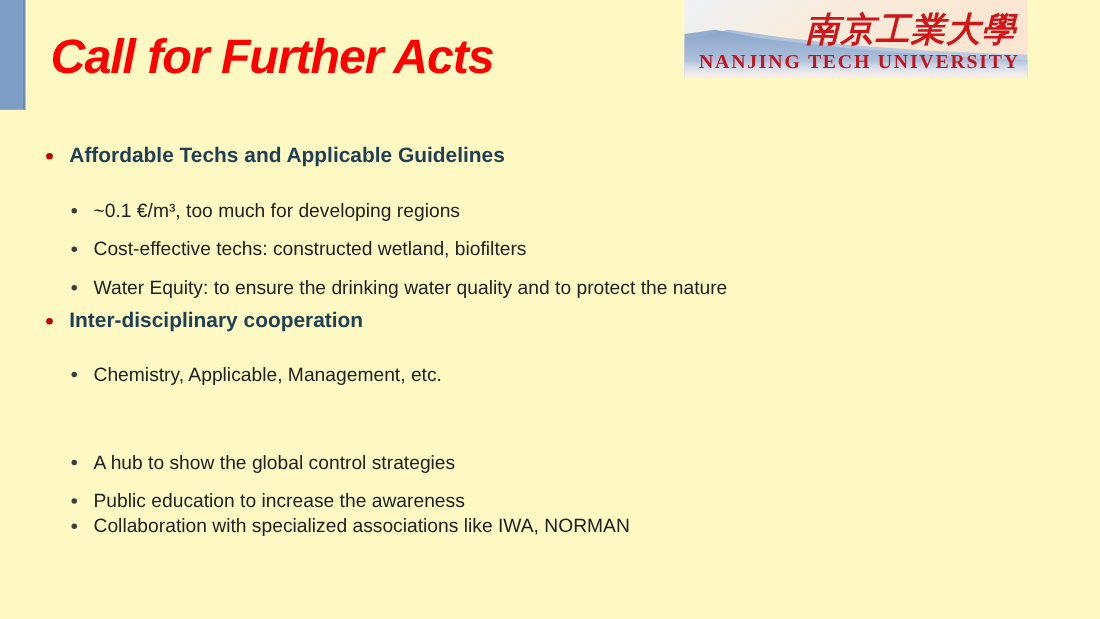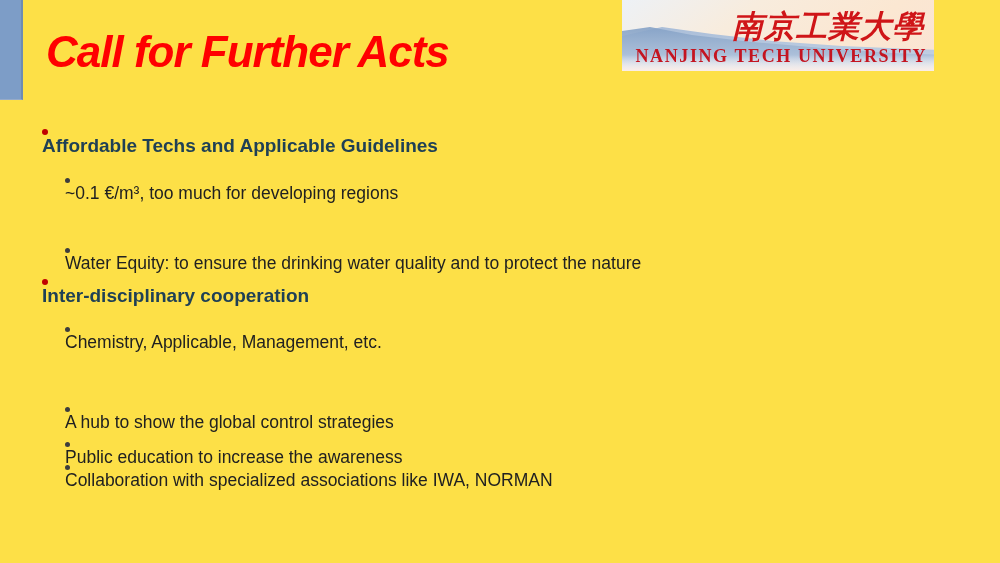--- a/index.html
+++ b/index.html
@@ -1,19 +1,19 @@
 <!DOCTYPE html>
 <html><head>
 <meta charset="utf-8">
 <style>
   * { margin: 0; padding: 0; box-sizing: border-box; }
   html, body { width: 1000px; height: 563px; background: #ffffff; overflow: hidden; }
   body { font-family: "Liberation Sans", sans-serif; position: relative; }
 
-  .slide { position: absolute; inset: 0; background: #fde047; }
+  .slide { position: absolute; inset: 0; background: #fef9c3; }
 
   
   .accent-bar {
     position: absolute; left: 0; top: 0; width: 23px; height: 100px;
     background: #7d9dc7;
     border-right: 2px solid #6e8cb2;
     border-bottom: 1px solid #96abc9;
   }
 
   
@@ -35,21 +35,21 @@
     font-style: italic; font-weight: 700;
     font-size: 31px; color: #cf1518; letter-spacing: 1px; white-space: nowrap;
   }
   .logo-en {
     position: absolute; right: 7px; top: 46px;
     font-family: "Liberation Serif", serif; font-weight: 700;
     font-size: 18px; color: #c41420; letter-spacing: 1.6px; white-space: nowrap;
   }
 
   
-  .row { position: absolute; display: flex; height: 26px; white-space: nowrap; flex-direction: column; }
+  .row { position: absolute; display: flex; align-items: center; height: 26px; white-space: nowrap; }
   .row .dot { flex: 0 0 auto; border-radius: 50%; }
 
   .lvl1 { left: 42px; }
   .lvl1 .dot { width: 6px; height: 6px; background: #c00000; margin-right: 15px; }
   .lvl1 .txt { font-size: 19px; font-weight: 700; color: #1f4055; }
 
   .lvl2 { left: 65px; margin-top: 11px; }
   .lvl2 .dot { width: 5px; height: 5px; background: #3d3d3d; margin-right: 15px; }
   .lvl2 .txt { font-size: 17.5px; font-weight: 400; color: #212121; }
 
@@ -97,20 +97,24 @@
   </div>
 
   <div class="row lvl1" style="top:129px">
     <span class="dot"></span>
     <span class="txt">Affordable Techs and Applicable Guidelines</span>
   </div>
   <div class="row lvl2" style="top:167px">
     <span class="dot"></span>
     <span class="txt">~0.1 €/m³, too much for developing regions</span>
   </div>
+  <div class="row lvl2" style="top:202px">
+    <span class="dot"></span>
+    <span class="txt">Cost-effective techs: constructed wetland, biofilters</span>
+  </div>
   <div class="row lvl1" style="top:279px">
     <span class="dot"></span>
     <span class="txt">Inter-disciplinary cooperation</span>
   </div>
 
   <div class="row lvl2" style="top:237px">
     <span class="dot"></span>
     <span class="txt">Water Equity: to ensure the drinking water quality and to protect the nature</span>
   </div>
   <div class="row lvl2" style="top:316px">

